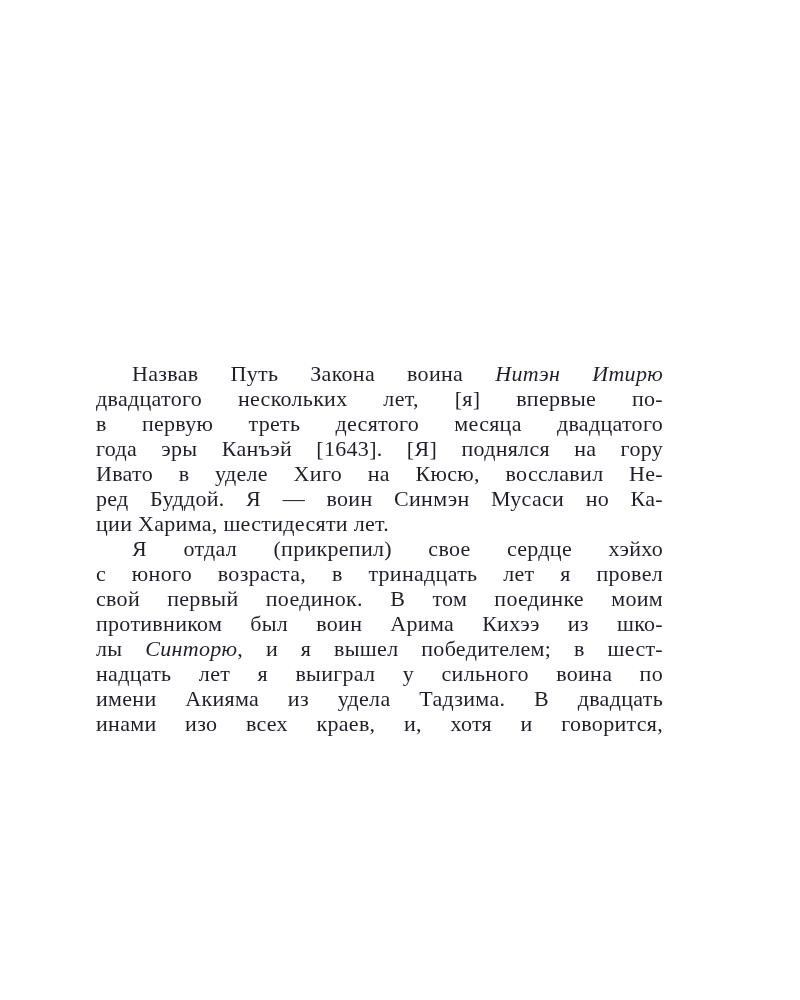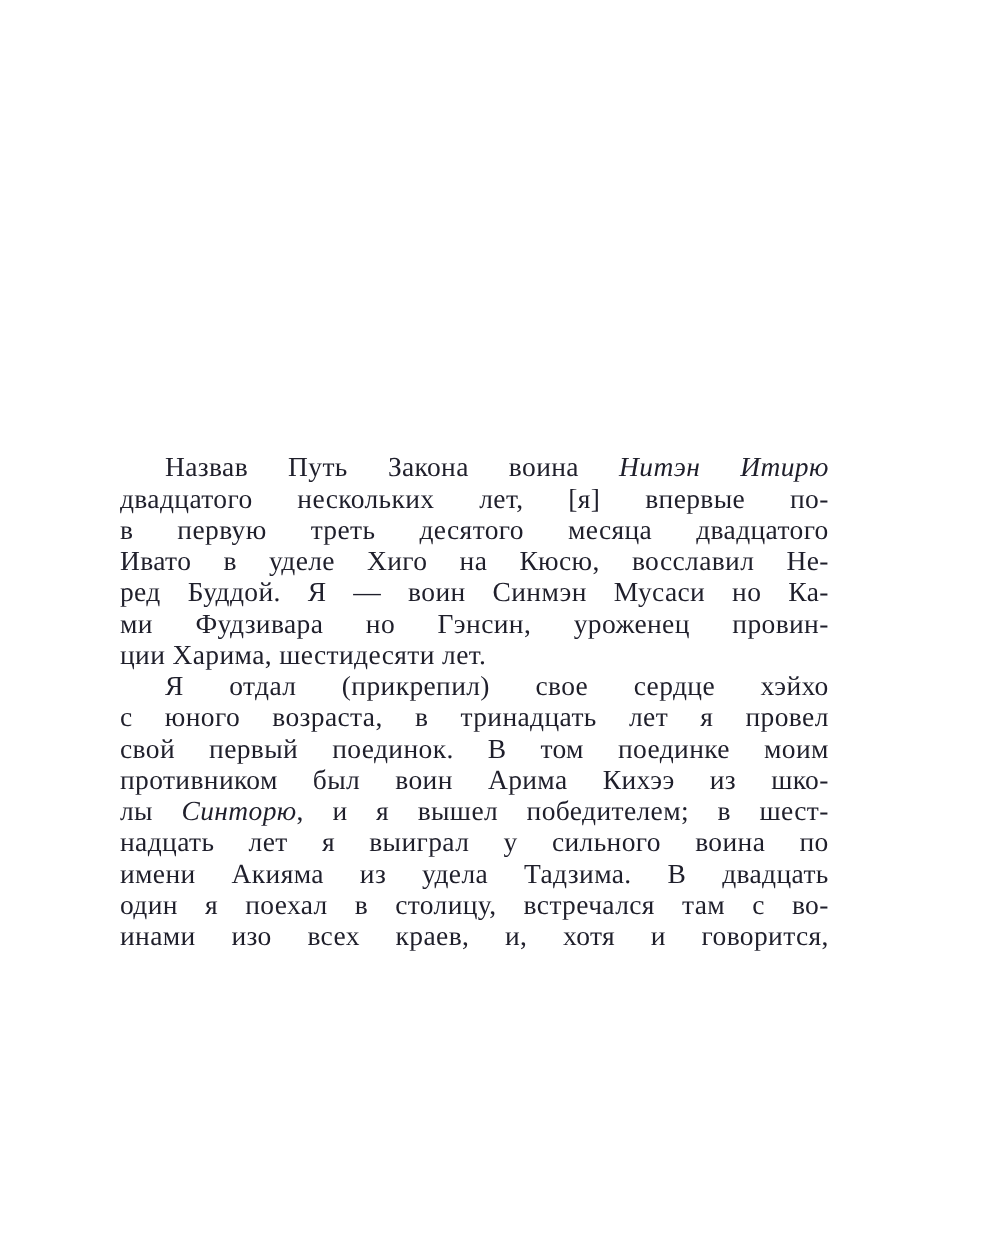--- a/index.html
+++ b/index.html
@@ -41,27 +41,26 @@
   }
 </style>
 </head>
 <body>
 
 <div class="page">
   <div class="text-column" style="color: rgb(31, 31, 43);">
       <div class="line indent"><span>Назвав Путь Закона воина </span><span class="it">Нитэн Итирю</span></div>
       <div class="line"><span>двадцатого нескольких лет, [я] впервые по-</span></div>
       <div class="line"><span>в первую треть десятого месяца двадцатого</span></div>
+      <div class="line"><span>года эры Канъэй [1643]. [Я] поднялся на гору</span></div>
       <div class="line"><span>Ивато в уделе Хиго на Кюсю, восславил Не-</span></div>
       <div class="line"><span>ред Буддой. Я — воин Синмэн Мусаси но Ка-</span></div>
-      <div class="line"><span>ми Фудзивара но Гэнсин, уроженец провин-</span></div>
       <div class="line no-just"><span>ции Харима, шестидесяти лет.</span></div>
       <div class="line indent"><span>Я отдал (прикрепил) свое сердце хэйхо</span></div>
       <div class="line"><span>с юного возраста, в тринадцать лет я провел</span></div>
       <div class="line"><span>свой первый поединок. В том поединке моим</span></div>
       <div class="line"><span>противником был воин Арима Кихээ из шко-</span></div>
       <div class="line"><span>лы </span><span class="it">Синторю</span><span>, и я вышел победителем; в шест-</span></div>
       <div class="line"><span>надцать лет я выиграл у сильного воина по</span></div>
       <div class="line"><span>имени Акияма из удела Тадзима. В двадцать</span></div>
-      <div class="line"><span>один я поехал в столицу, встречался там с во-</span></div>
       <div class="line"><span>инами изо всех краев, и, хотя и говорится,</span></div>
     </div>
 </div>
 
 </body></html>

